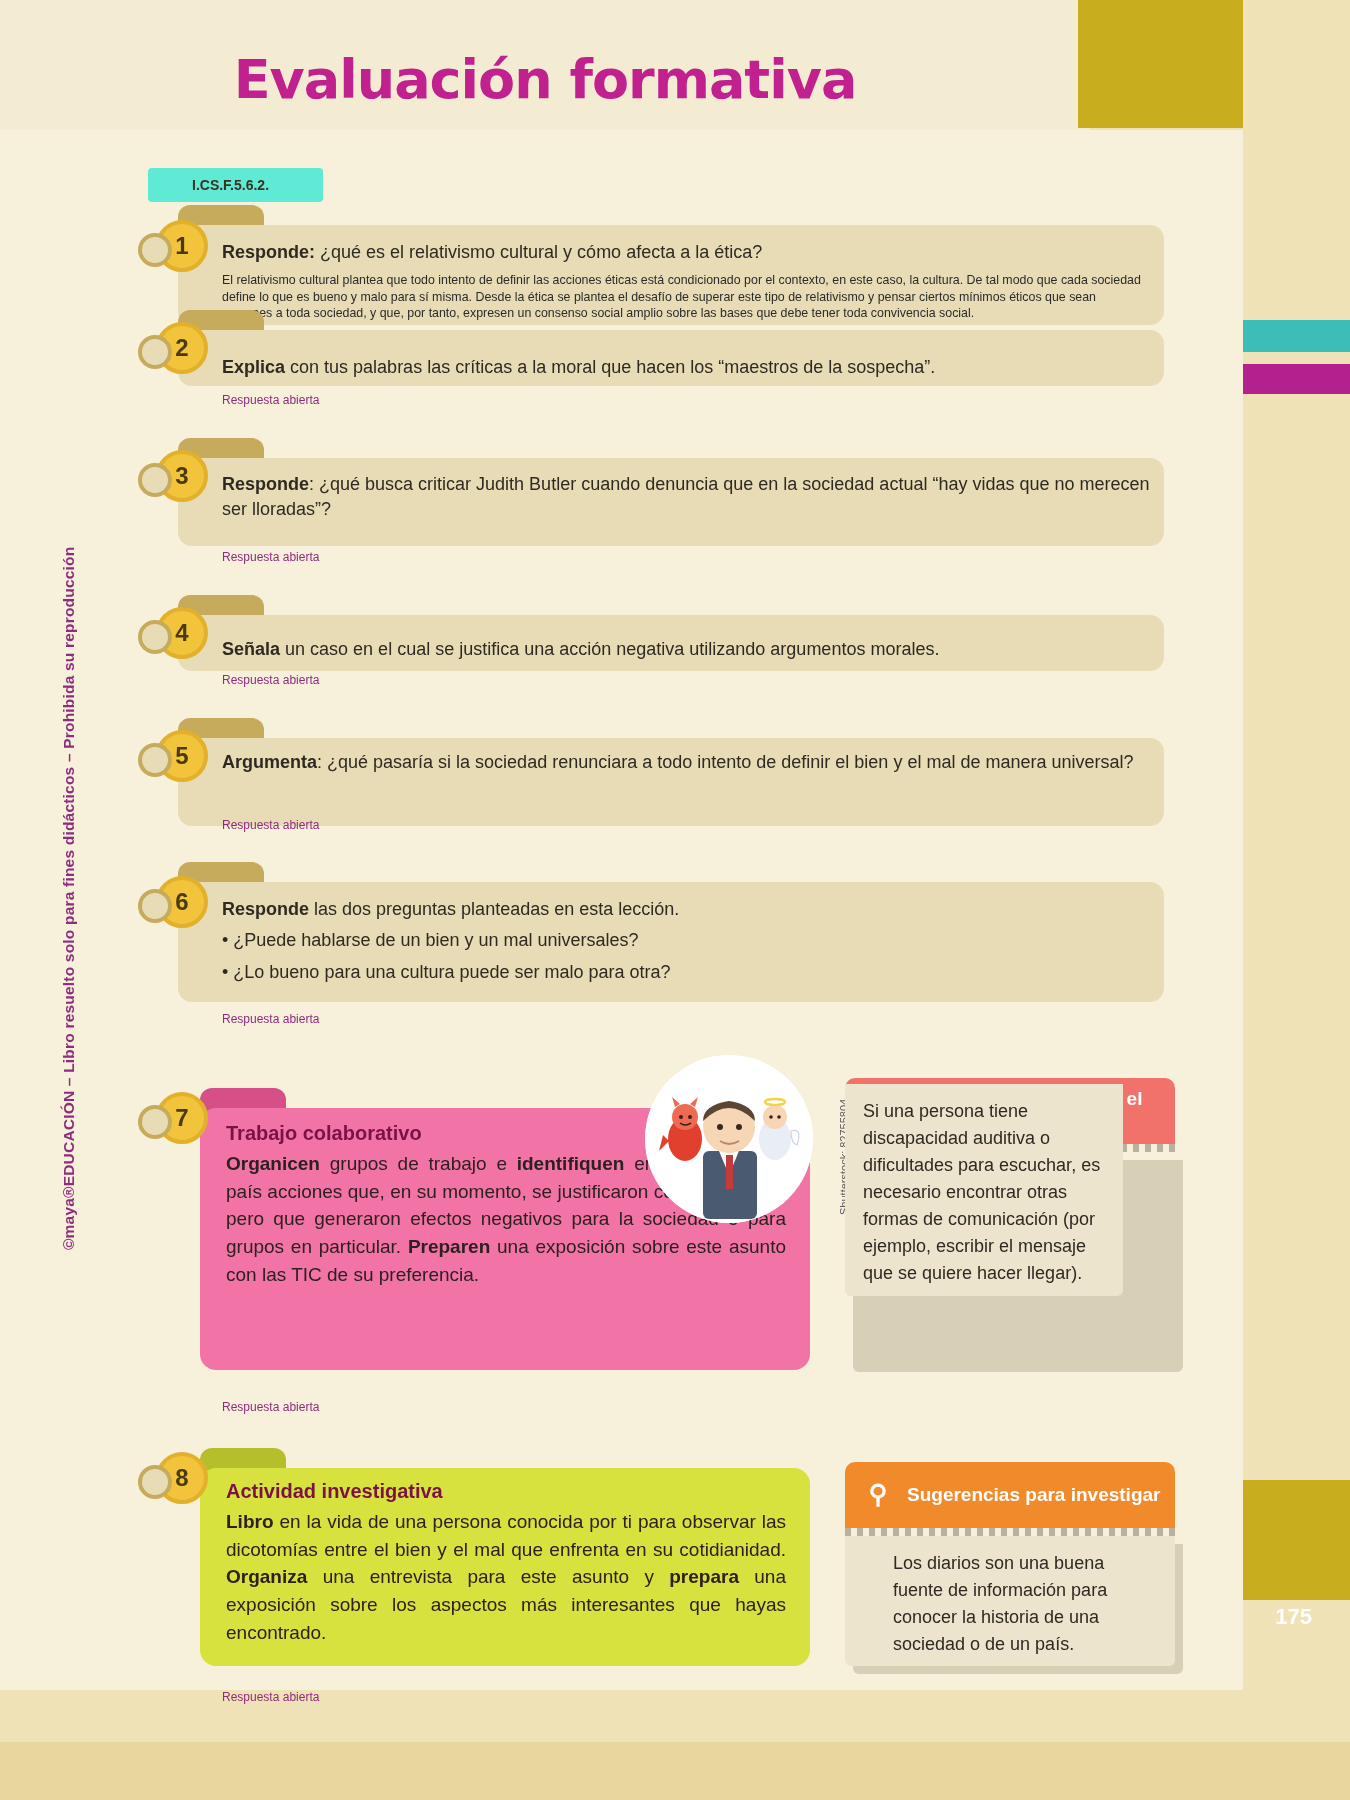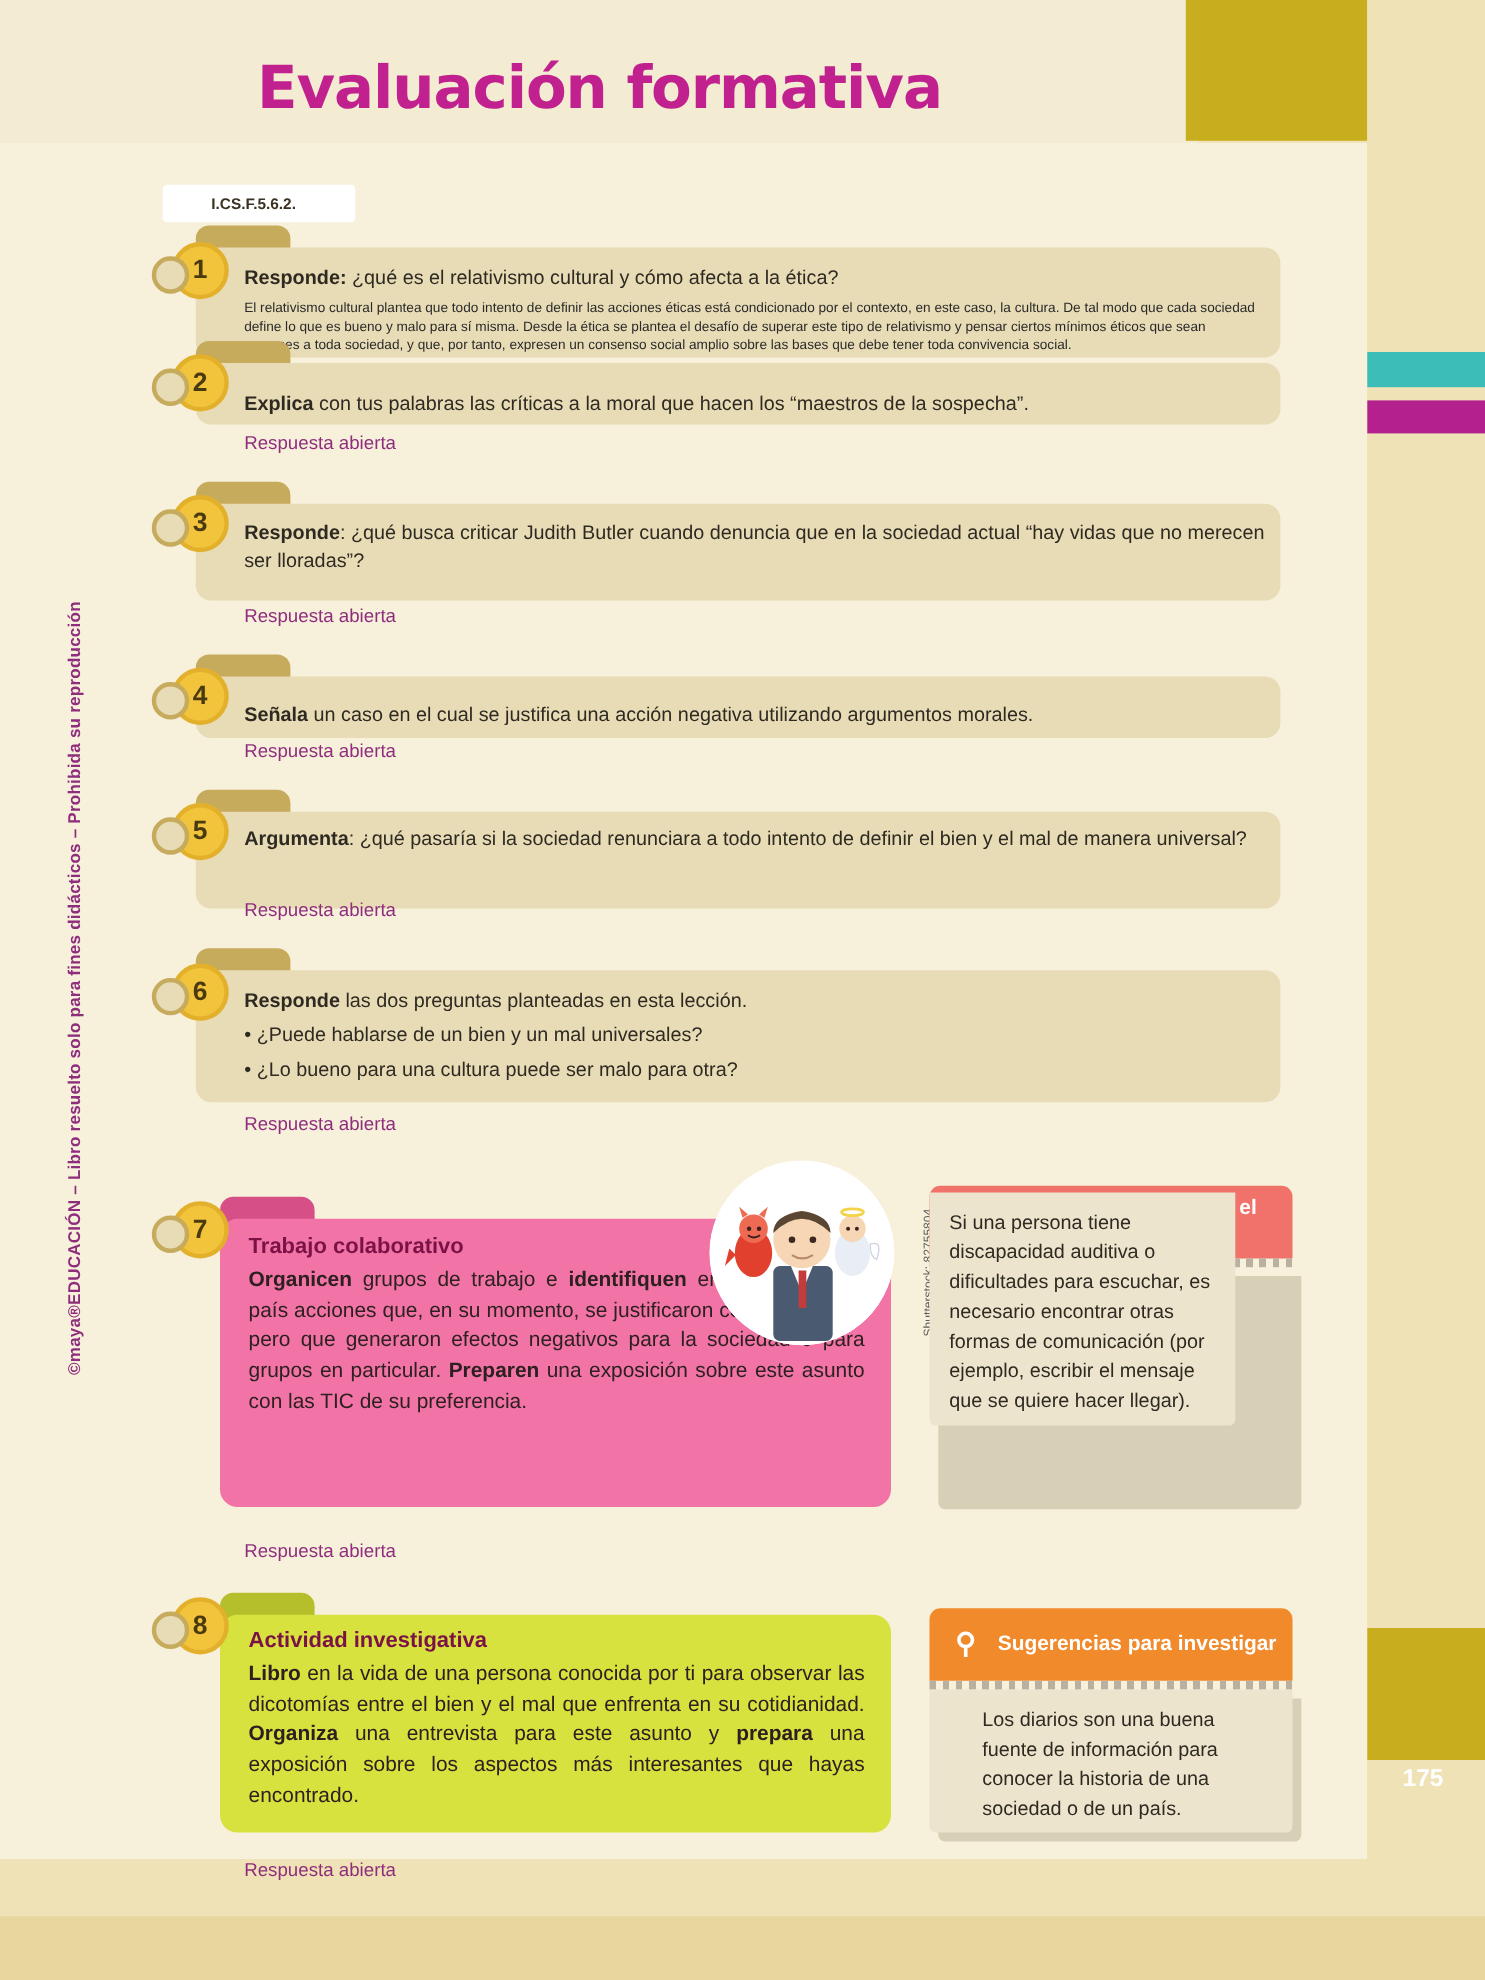--- a/index.html
+++ b/index.html
@@ -62,21 +62,21 @@
     font-weight: bold;
     font-size: 54px;
     letter-spacing: -1px;
     color: #c0218e;
   }
 
   
   .code-badge {
     position: absolute; left: 148px; top: 168px;
     width: 175px; height: 34px;
-    background: #ffffff;
+    background: #5eead4;
     border-radius: 4px;
     display: flex; align-items: center;
     padding-left: 44px;
     font-size: 14px; font-weight: bold; color: #3a3222;
   }
 
   
   .side-text {
     position: absolute;
     left: 60px; top: 490px;
@@ -130,21 +130,21 @@
   }
   .q-text b { font-weight: bold; }
   .answer-body {
     position: absolute;
     font-size: 12.4px;
     line-height: 1.34;
     color: #2a2a2a;
   }
   .resp {
     position: absolute;
-    font-size: 17px;
+    font-size: 12px;
     color: #8f2d7d;
   }
 
   
   .pink-box {
     position: absolute;
     background: #f274a6;
     border-radius: 16px;
   }
   .pink-fold {

